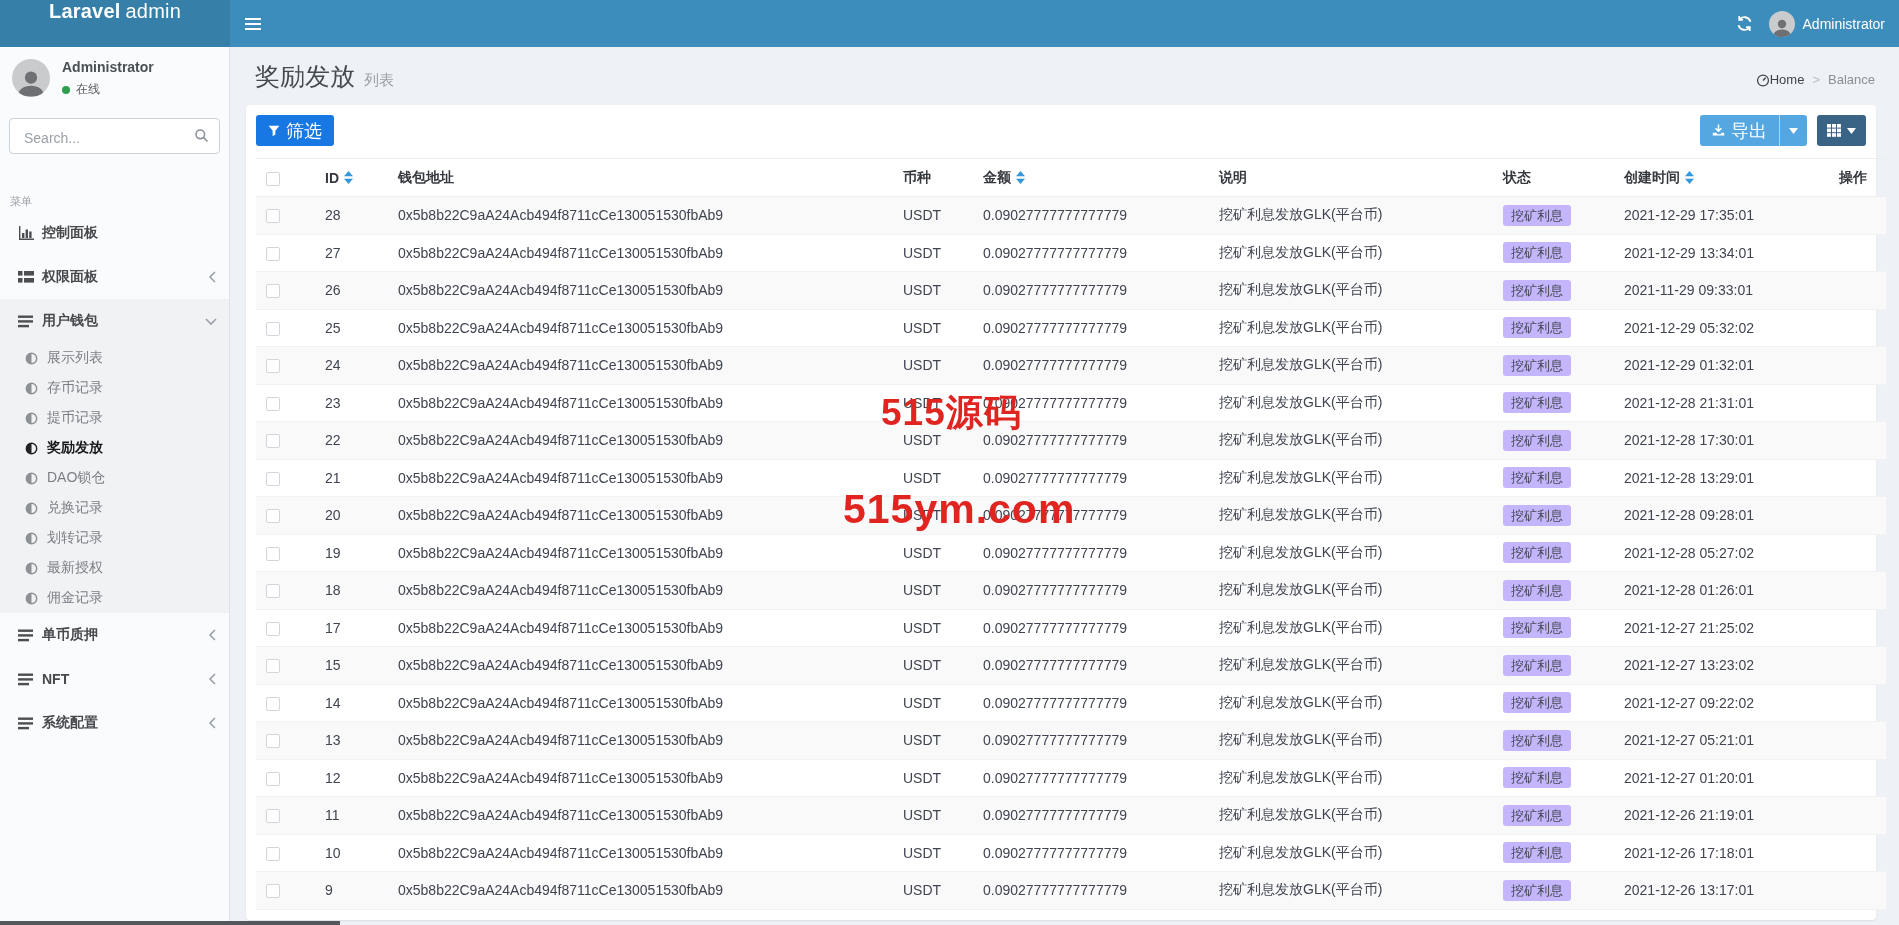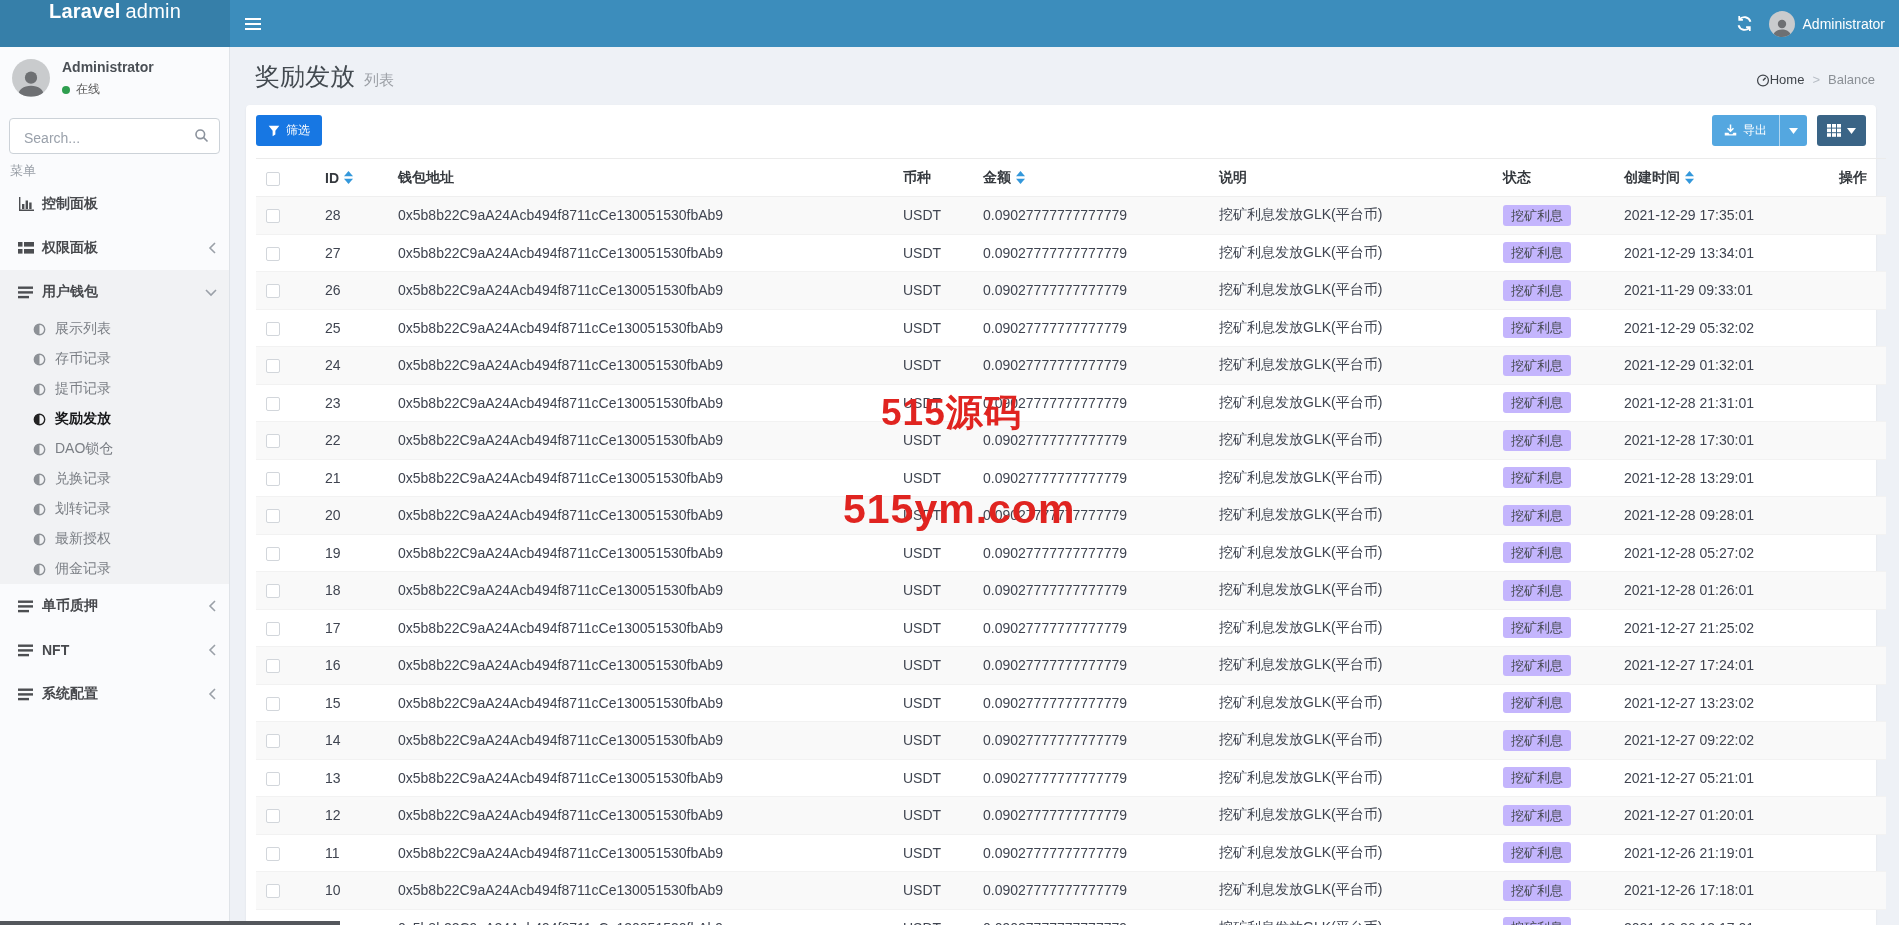--- a/index.html
+++ b/index.html
@@ -29,43 +29,43 @@
   
   .sidebar { position:absolute; top:47px; left:0; width:230px; bottom:0; background:#fafbfd; border-right:1px solid #dfe3e8; z-index:20; }
   .user-panel { display:flex; align-items:center; gap:12px; padding:11px 12px 10px 12px; }
   .user-panel-info .name { font-size:14px; font-weight:700; color:#4a4f55; }
   .user-panel-info .status { font-size:12px; color:#555; margin-top:5px; display:flex; align-items:center; gap:6px; }
   .dot-online { width:8px; height:8px; border-radius:50%; background:#2e9e4f; display:inline-block; }
   .search-wrap { margin:10px 9px 0 9px; position:relative; }
   .search-input { width:100%; height:36px; border:1px solid #ccd2d8; border-radius:4px; background:#fff; padding:4px 34px 0 14px; font-size:14px; color:#555; font-family:"Liberation Sans",sans-serif; outline:none; }
   .search-input::placeholder { color:#9aa1ab; }
   .search-icon { position:absolute; right:11px; top:10px; color:#8b929c; }
-  .menu-label { margin:8px 0 2px 10px; font-size:13px; color:#9aa0a8; }
+  .menu-label { margin:40px 0 2px 10px; font-size:11px; color:#9aa0a8; }
   .menu-item { height:44px; display:flex; align-items:center; padding:0 12px 0 18px; font-size:14px; font-weight:600; color:#47494d; cursor:pointer; }
   .menu-item .mi-icon { width:17px; margin-right:7px; color:#4c4e52; flex:none; }
   .menu-item .chev { margin-left:auto; color:#9aa0a8; }
   .submenu-block { background:#f1f2f4; }
-  .submenu-item { height:30px; display:flex; align-items:center; padding-left:25px; font-size:14px; color:#7b7f85; cursor:pointer;margin-left:8px; }
+  .submenu-item { height:30px; display:flex; align-items:center; padding-left:25px; font-size:14px; color:#7b7f85; cursor:pointer; }
   .submenu-item .mi-icon { width:13px; margin-right:9px; color:#8d9196; flex:none; }
   .submenu-item.active { color:#17181a; font-weight:700; }
   .submenu-item.active .mi-icon { color:#222; }
 
   
   .content { position:absolute; left:230px; top:47px; right:0; bottom:0; }
   .content-header { display:flex; align-items:center; justify-content:space-between; padding:13px 24px 12px 25px; }
   .page-title { font-size:25px; font-weight:400; color:#434a50; }
   .page-subtitle { font-size:15px; color:#9b9fa5; margin-left:9px; }
   .breadcrumb { display:flex; align-items:center; gap:8px; font-size:13px; margin-top:6px; }
   .breadcrumb .bc-home { display:flex; align-items:center; color:#3f444a; cursor:pointer; }
   .breadcrumb .sep { color:#b7bdc5; }
   .breadcrumb .bc-current { color:#8b9096; }
 
   .card { margin:0 23px 0 16px; background:#fff; border-radius:4px; box-shadow:0 1px 2px rgba(0,0,0,.08); padding:10px; }
   .toolbar { display:flex; align-items:center; justify-content:space-between; margin-bottom:12px; }
-  .btn { display:inline-flex; align-items:center; gap:6px; height:31px; border:none; border-radius:3px; color:#fff; font-size:12px; font-family:"Liberation Sans",sans-serif; cursor:pointer; padding:0 12px; }
+  .btn { display:inline-flex; align-items:center; gap:6px; height:31px; border:none; border-radius:3px; color:#fff; font-size:18px; font-family:"Liberation Sans",sans-serif; cursor:pointer; padding:0 12px; }
   .btn-filter { background:#1777e3; }
   .toolbar-right { display:flex; align-items:center; gap:10px; }
   .btn-split { display:inline-flex; }
   .btn-export { background:#54a7e0; border-radius:3px 0 0 3px; }
   .btn-export-caret { background:#54a7e0; border-left:1px solid rgba(255,255,255,.55); border-radius:0 3px 3px 0; padding:0 9px; }
   .btn-grid { background:#3a6486; padding:0 10px; }
 
   table.grid { width:100%; border-collapse:collapse; table-layout:fixed; border-top:1px solid #ebebeb; }
   table.grid th { height:38px; text-align:left; padding:0 4px 0 10px; font-size:14px; color:#35393e; border-bottom:1px solid #efefef; font-weight:700; white-space:nowrap; }
   table.grid td { height:37.5px; padding:0 4px 0 10px; font-size:14px; color:#3f4450; border-bottom:1px solid #f2f2f2; white-space:nowrap; overflow:hidden; }
@@ -573,31 +573,20 @@
             <td>0x5b8b22C9aA24Acb494f8711cCe130051530fbAb9</td>
             <td>USDT</td>
             <td>0.09027777777777779</td>
             <td>挖矿利息发放GLK(平台币)</td>
             <td><span class="badge">挖矿利息</span></td>
             <td>2021-12-27 21:25:02</td>
             <td></td>
           </tr>
           <tr>
             <td><span class="checkbox"></span></td>
-            <td>16</td>
-            <td>0x5b8b22C9aA24Acb494f8711cCe130051530fbAb9</td>
-            <td>USDT</td>
-            <td>0.09027777777777779</td>
-            <td>挖矿利息发放GLK(平台币)</td>
-            <td><span class="badge">挖矿利息</span></td>
-            <td>2021-12-27 17:24:01</td>
-            <td></td>
-          </tr>
-          <tr>
-            <td><span class="checkbox"></span></td>
             <td>15</td>
             <td>0x5b8b22C9aA24Acb494f8711cCe130051530fbAb9</td>
             <td>USDT</td>
             <td>0.09027777777777779</td>
             <td>挖矿利息发放GLK(平台币)</td>
             <td><span class="badge">挖矿利息</span></td>
             <td>2021-12-27 13:23:02</td>
             <td></td>
           </tr>
           <tr>

